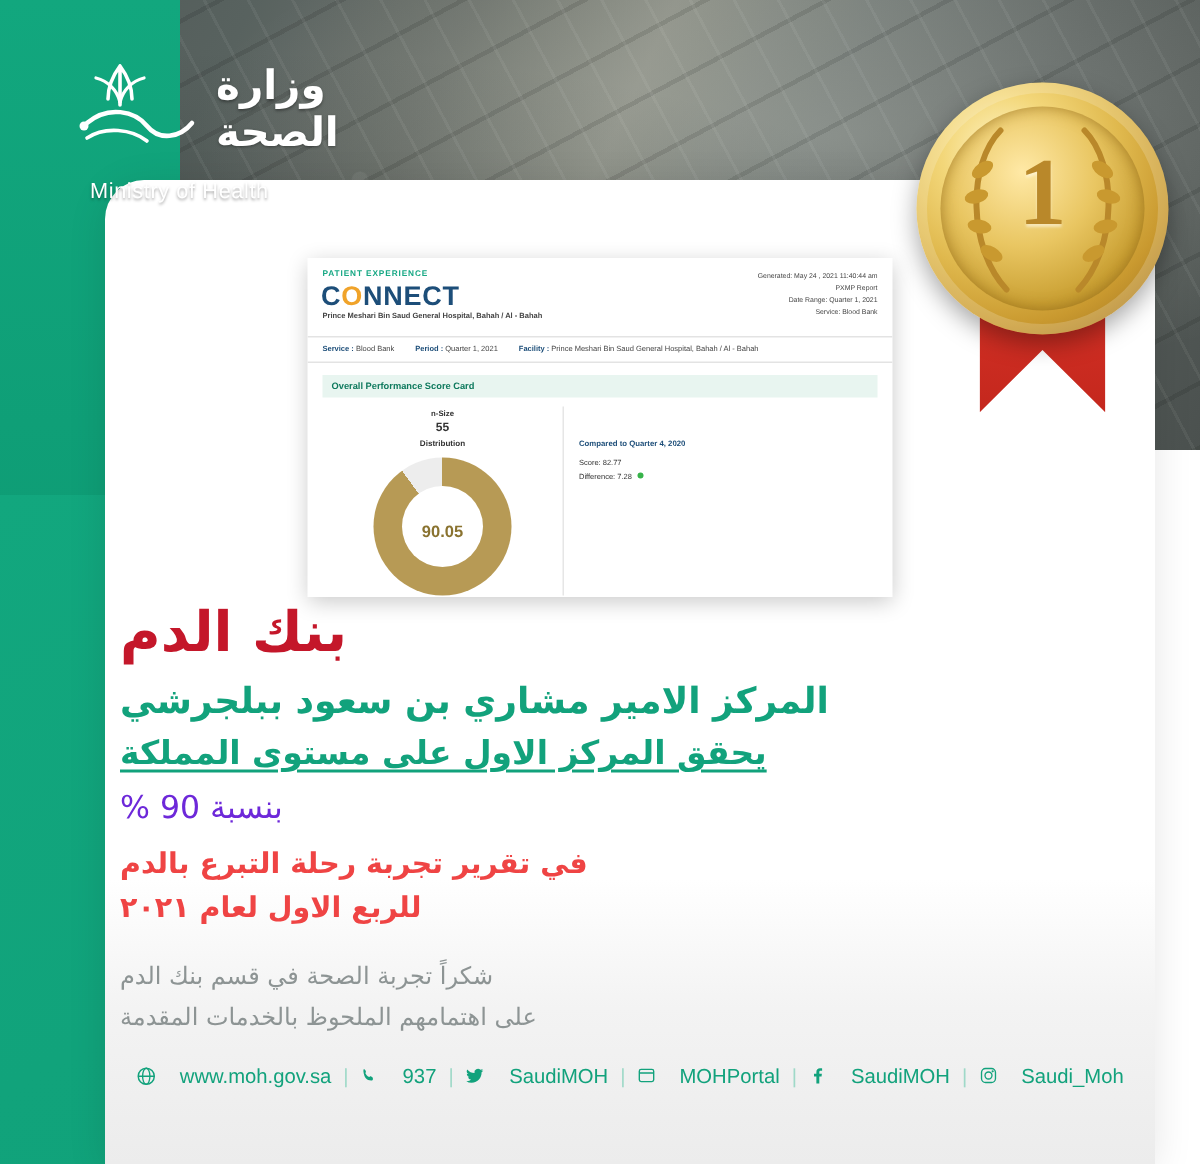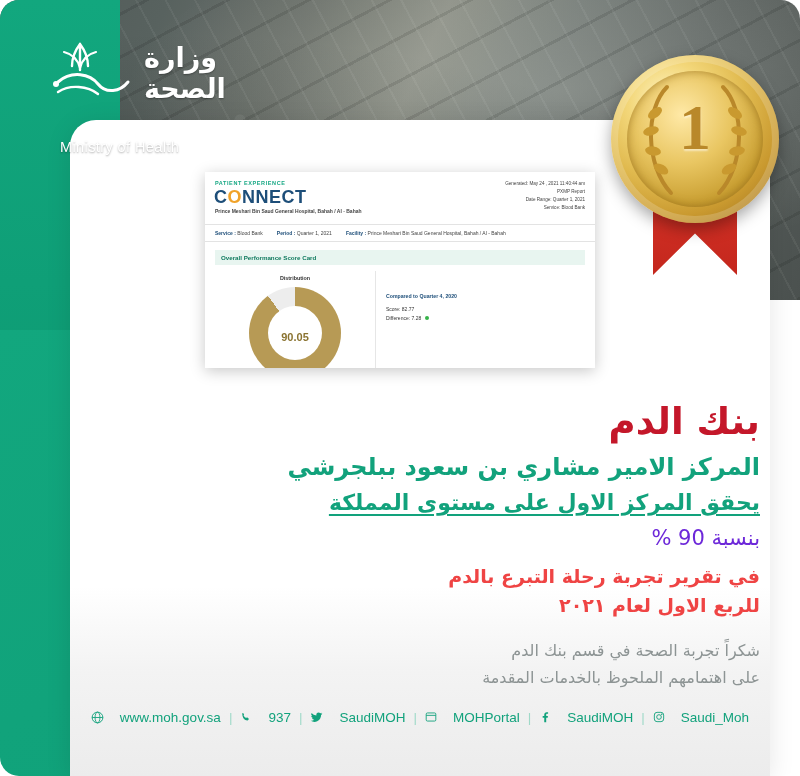--- a/index.html
+++ b/index.html
@@ -1,21 +1,21 @@
 <!DOCTYPE html>
 <html lang="ar"><head>
 <meta charset="utf-8">
 <style>
   html,body{margin:0;padding:0;}
   body{
     width:800px;height:776px;overflow:hidden;
     font-family:"Liberation Sans", sans-serif;
     background:#ffffff;
   }
-  .poster{position:relative;width:800px;height:776px;overflow:hidden;background:#ffffff;border-radius:19px;}
+  .poster{position:relative;width:800px;height:776px;overflow:hidden;background:#ffffff;}
 
   
   .aerial{
     position:absolute;left:0;top:0;width:800px;height:300px;
     background:
       radial-gradient(circle at 12% 18%, rgba(255,255,255,.10) 0 6px, transparent 7px),
       radial-gradient(circle at 30% 40%, rgba(255,255,255,.08) 0 5px, transparent 6px),
       linear-gradient(115deg,#4b5a57 0%,#56635f 18%,#6d746b 34%,#8a8f82 48%,#6f7a74 62%,#5a6460 78%,#49524f 100%);
     filter:saturate(.75);
   }
@@ -47,21 +47,21 @@
     content:"";position:absolute;left:0;right:0;bottom:0;height:190px;
     background:linear-gradient(180deg,#ffffff 0%,#f3f3f3 45%,#ececec 100%);
   }
 
   
   .moh-logo{position:absolute;left:36px;top:40px;width:230px;height:110px;color:#ffffff;}
   .moh-mark{position:absolute;left:14px;top:0;width:86px;height:62px;}
   .moh-ar{position:absolute;left:108px;top:2px;font-size:27px;font-weight:bold;letter-spacing:.5px;
           font-family:"DejaVu Sans", sans-serif;text-shadow:0 1px 2px rgba(0,0,0,.35);}
   .moh-en{position:absolute;left:24px;top:80px;font-size:14.5px;letter-spacing:.4px;
-          text-shadow:0 1px 2px rgba(0,0,0,.35);margin-top:19px;}
+          text-shadow:0 1px 2px rgba(0,0,0,.35);}
 
   
   .medal{position:absolute;left:605px;top:55px;width:180px;height:250px;}
   .ribbon{position:absolute;left:48px;top:60px;width:84px;height:190px;}
   .ribbon:before{
     content:"";position:absolute;left:0;top:0;width:84px;height:160px;
     background:linear-gradient(180deg,#e23b2e,#c4271d);
     clip-path:polygon(0 0,100% 0,100% 100%,50% 74%,0 100%);
   }
   .coin{
@@ -77,21 +77,21 @@
   }
   .coin-num{
     position:absolute;left:0;right:0;top:36px;text-align:center;
     font-size:64px;font-weight:bold;color:#b9882a;
     font-family:"Liberation Serif", serif;text-shadow:0 2px 2px rgba(255,255,255,.5);
   }
   .laurel{position:absolute;left:16px;top:14px;width:136px;height:140px;}
 
   
   .report{
-    position:absolute;left:205px;top:172px;width:390px;height:196px;background:#ffffff;
+    position:absolute;left:205px;top:172px;width:390px;height:226px;background:#ffffff;
     box-shadow:0 3px 14px rgba(0,0,0,.22);font-size:5px;color:#333;overflow:hidden;
   }
   .rep-head{position:relative;height:52px;border-bottom:1px solid #e3e3e3;}
   .rep-pe{position:absolute;left:10px;top:8px;font-size:5.5px;color:#17a884;letter-spacing:.6px;font-weight:bold;}
   .rep-connect{position:absolute;left:9px;top:15px;font-size:18px;font-weight:bold;color:#1d4e79;letter-spacing:.5px;}
   .rep-connect .o{color:#f0a32a;}
   .rep-hosp{position:absolute;left:10px;top:36px;font-size:5px;color:#444;line-height:1.5;width:180px;font-weight:bold;}
   .rep-meta{position:absolute;right:10px;top:8px;text-align:right;font-size:4.6px;line-height:1.75;color:#444;}
   .rep-bar{
     display:flex;align-items:center;gap:14px;height:16px;padding:0 10px;
@@ -116,21 +116,21 @@
   }
   .nsize{font-size:5.2px;font-weight:bold;margin-top:2px;}
   .nsize b{display:block;font-size:8px;margin-top:1px;}
   .dist-title{font-size:5.4px;font-weight:bold;margin-top:4px;}
   .cmp-col{flex:1;border-left:1px solid #e6e6e6;padding-left:10px;padding-top:22px;}
   .cmp-title{font-size:5.2px;color:#1d4e79;font-weight:bold;margin-bottom:6px;}
   .cmp-line{font-size:5px;line-height:1.8;}
   .dot{display:inline-block;width:4px;height:4px;border-radius:50%;background:#37b34a;margin-left:2px;}
 
   
-  .txt{position:absolute;left:80px;top:400px;width:680px;text-align:right;direction:rtl;
+  .txt{position:absolute;left:80px;top:400px;width:680px;text-align:left;direction:rtl;
        font-family:"DejaVu Sans", sans-serif;}
   .l1{font-size:37px;font-weight:bold;color:#c4172a;letter-spacing:1px;}
   .l2{font-size:24px;font-weight:bold;color:#12a27c;margin-top:10px;}
   .l3{font-size:22px;font-weight:bold;color:#12a27c;margin-top:9px;text-decoration:underline;text-underline-offset:4px;}
   .l4{font-size:21px;font-weight:normal;color:#6d28d9;margin-top:11px;}
   .l5{font-size:19px;font-weight:bold;color:#ef4444;margin-top:12px;line-height:1.55;}
   .l6{font-size:16px;color:#8d9494;margin-top:16px;line-height:1.7;}
 
   
   .footer{
@@ -211,20 +211,24 @@
         <span class="val">Quarter 1, 2021</span>
       </div>
       <div>
         <span>Facility :</span>
         <span class="val">Prince Meshari Bin Saud General Hospital, Bahah / Al - Bahah</span>
       </div>
     </div>
     <div class="rep-title">Overall Performance Score Card</div>
     <div class="rep-body">
       <div class="donut-col">
+        <div class="nsize">
+          <span>n-Size</span>
+          <b>55</b>
+        </div>
         <div class="dist-title">Distribution</div>
         <div class="donut">
           <div class="donut-val">90.05</div>
         </div>
 
       </div>
       <div class="cmp-col">
         <div class="cmp-title">Compared to Quarter 4, 2020</div>
         <div class="cmp-line">
           <span>Score:</span>

